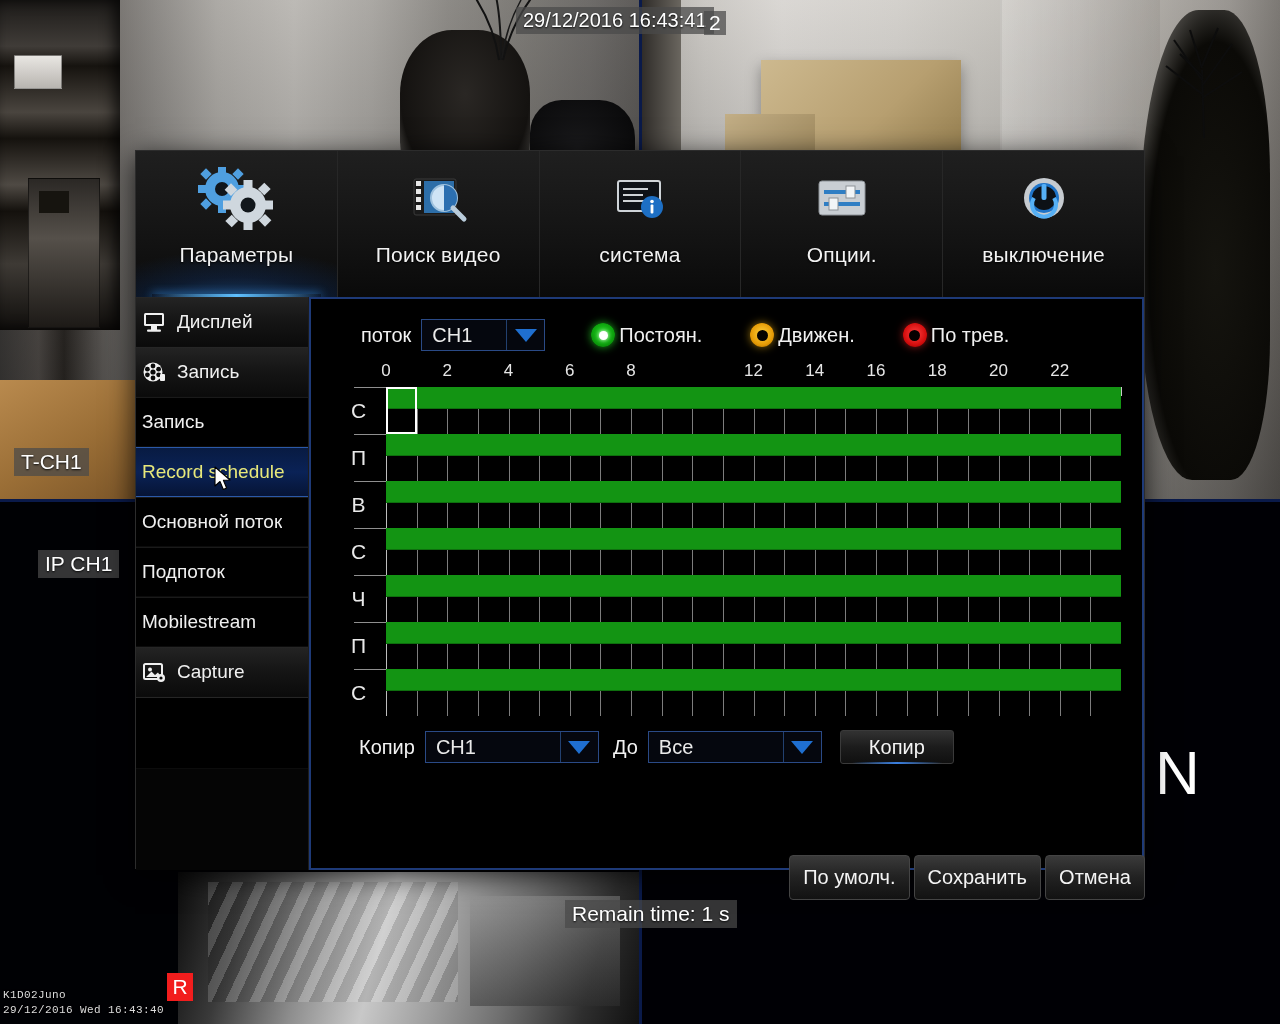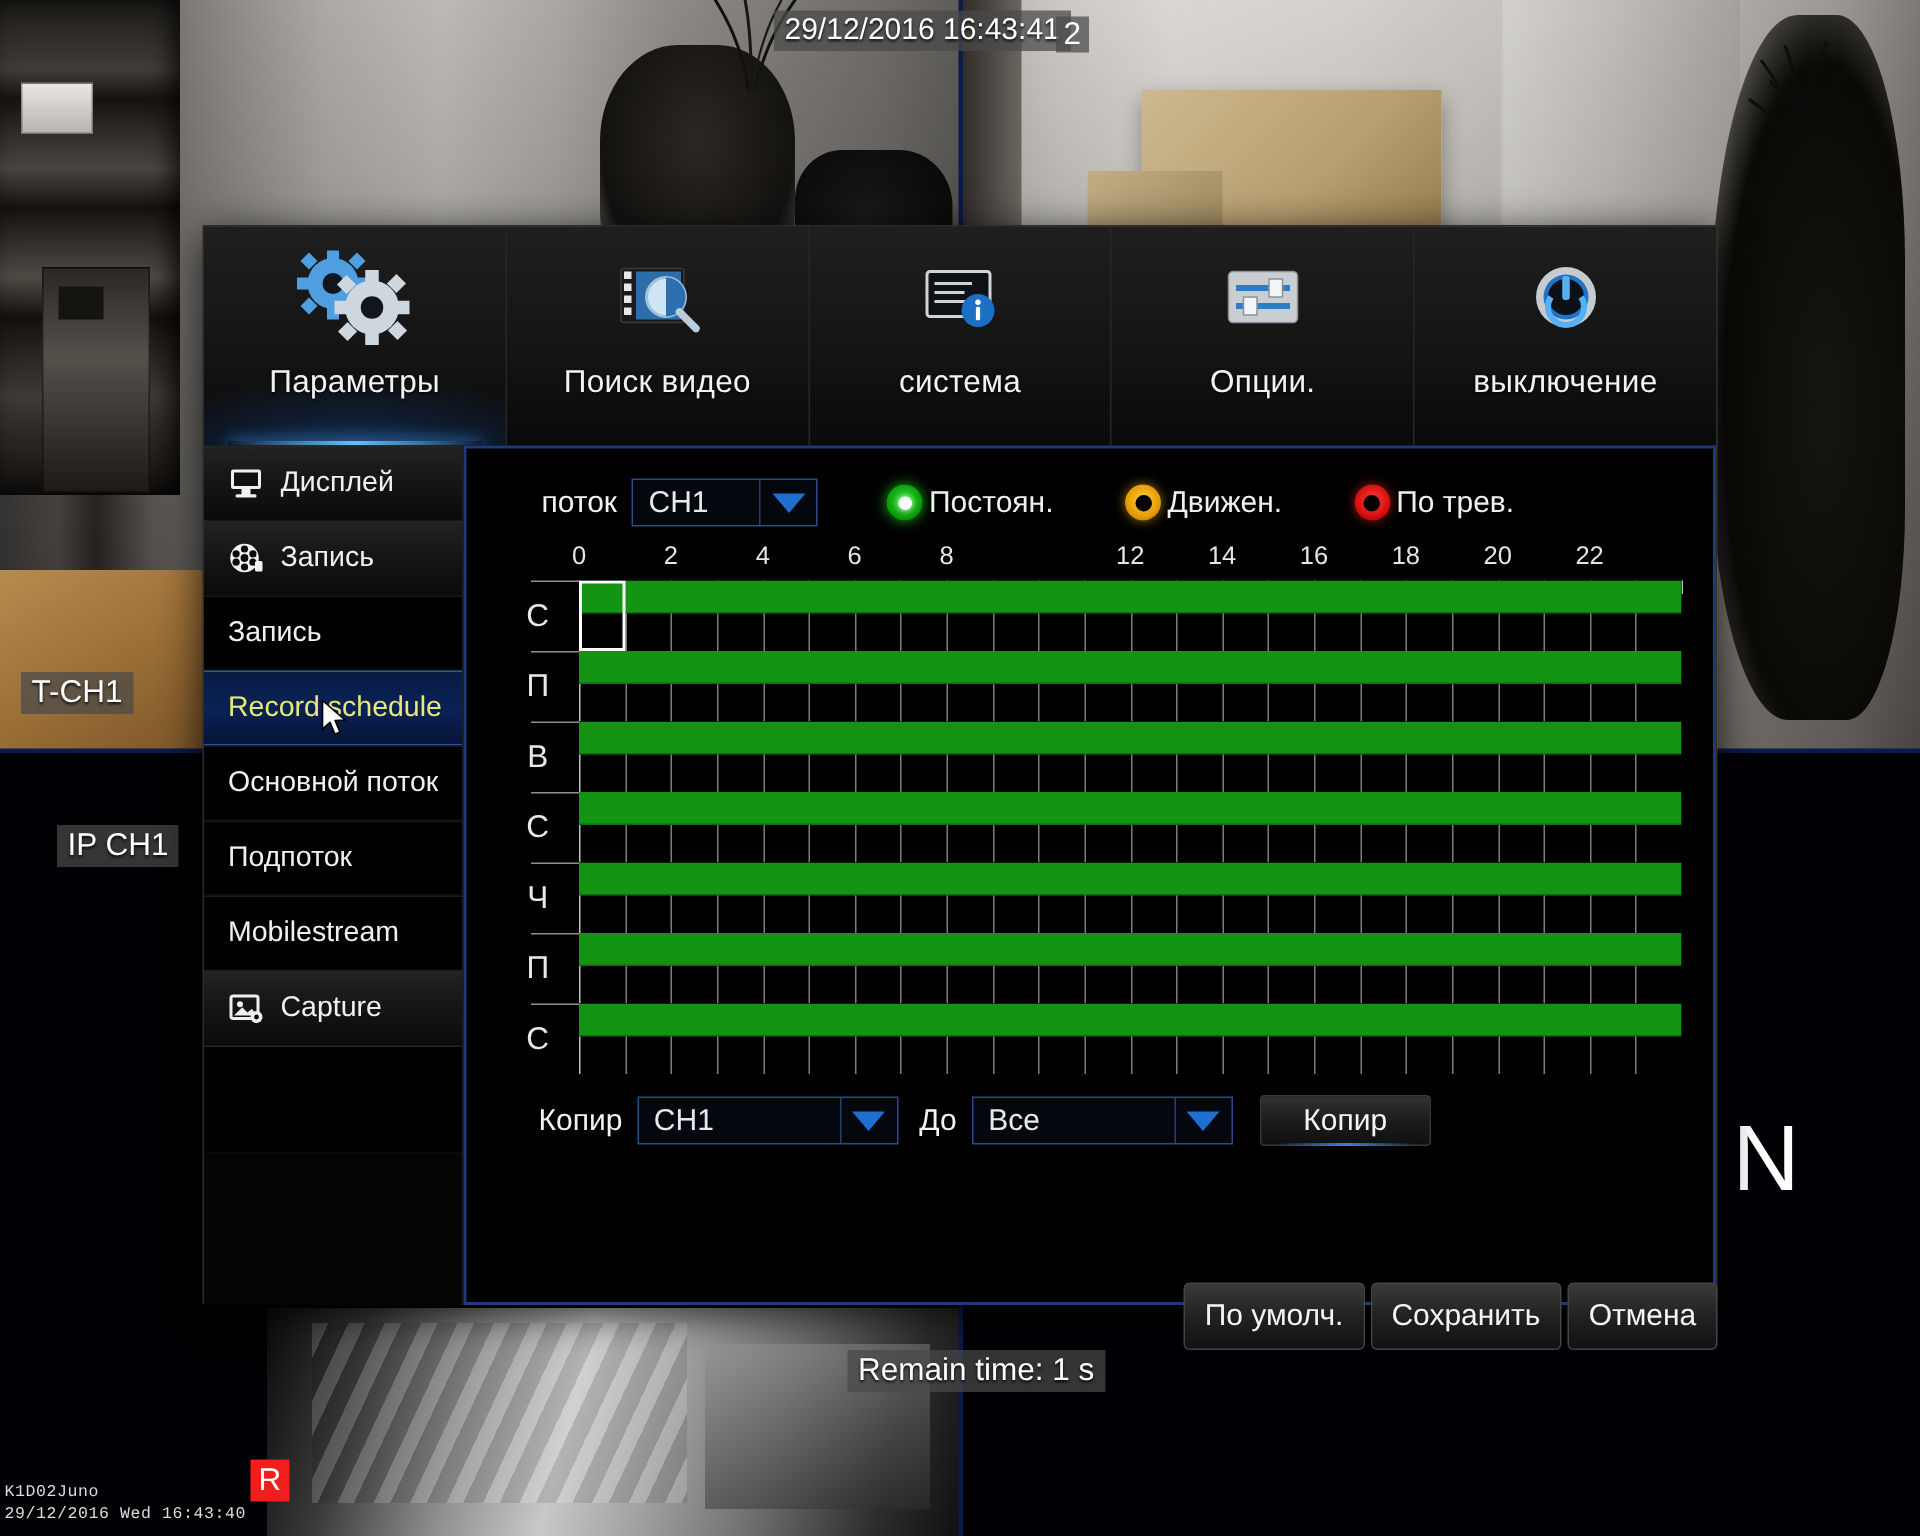--- a/index.html
+++ b/index.html
@@ -211,21 +211,21 @@
   .dlg-body { position: relative; display: flex; height: 573px; }
 
   .sidebar {
     width: 173px; flex: 0 0 173px;
     background: #050505;
     border-right: 1px solid #1d1d1d;
   }
   .side-item {
     position: relative; height: 50px;
     display: flex; align-items: center; gap: 11px;
-    padding: 0 6px 0 16px;
+    padding: 0 6px 0 6px;
     color: #f0f0f0; font-size: 19px;
     border-top: 1px solid #262626;
     border-bottom: 1px solid #0c0c0c;
     background: linear-gradient(to bottom, #232323 0%, #151515 48%, #0b0b0b 100%);
     cursor: pointer; white-space: nowrap; text-align: right;
   }
   .side-item.plain {
     background: #000; border-top: 1px solid #1a1a1a;
   }
   .side-item.selected {

